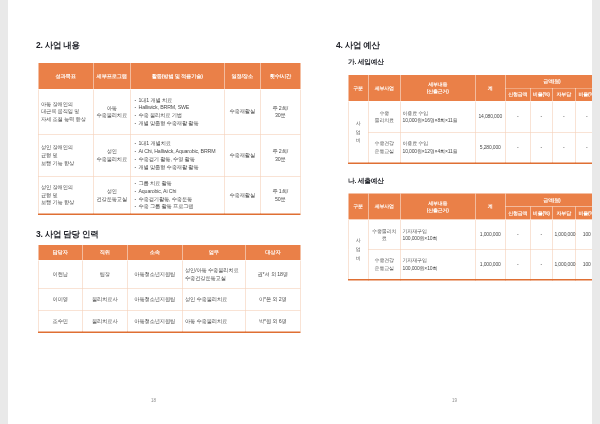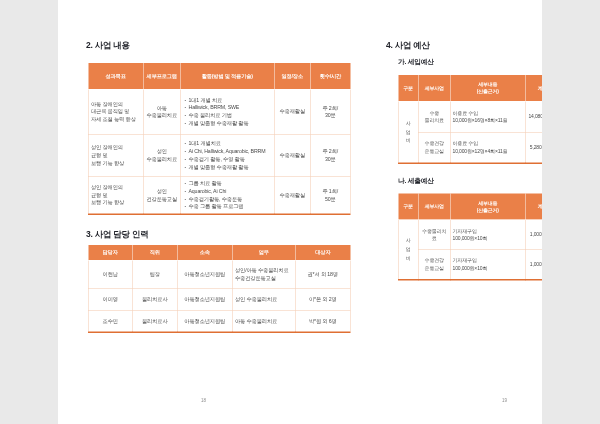--- a/index.html
+++ b/index.html
@@ -1,17 +1,17 @@
 <!DOCTYPE html>
 <html><head>
 <meta charset="utf-8">
 <style>
   html,body { margin:0; padding:0; background:#e9e9e9; }
   #canvas {
-    position:relative; width:484px; height:424px; background:#ffffff;
+    position:relative; width:584px; height:424px; background:#ffffff;
     overflow:hidden; margin:0 auto;
     font-family:"Liberation Sans","DejaVu Sans",sans-serif;
   }
   .zoomwrap {
     position:absolute; top:0; left:0; width:1200px; height:848px;
     transform:scale(.5); transform-origin:0 0;
   }
   .section-title {
     position:absolute; font-size:17px; font-weight:bold; color:#22242b;
     letter-spacing:-0.5px; white-space:nowrap;

